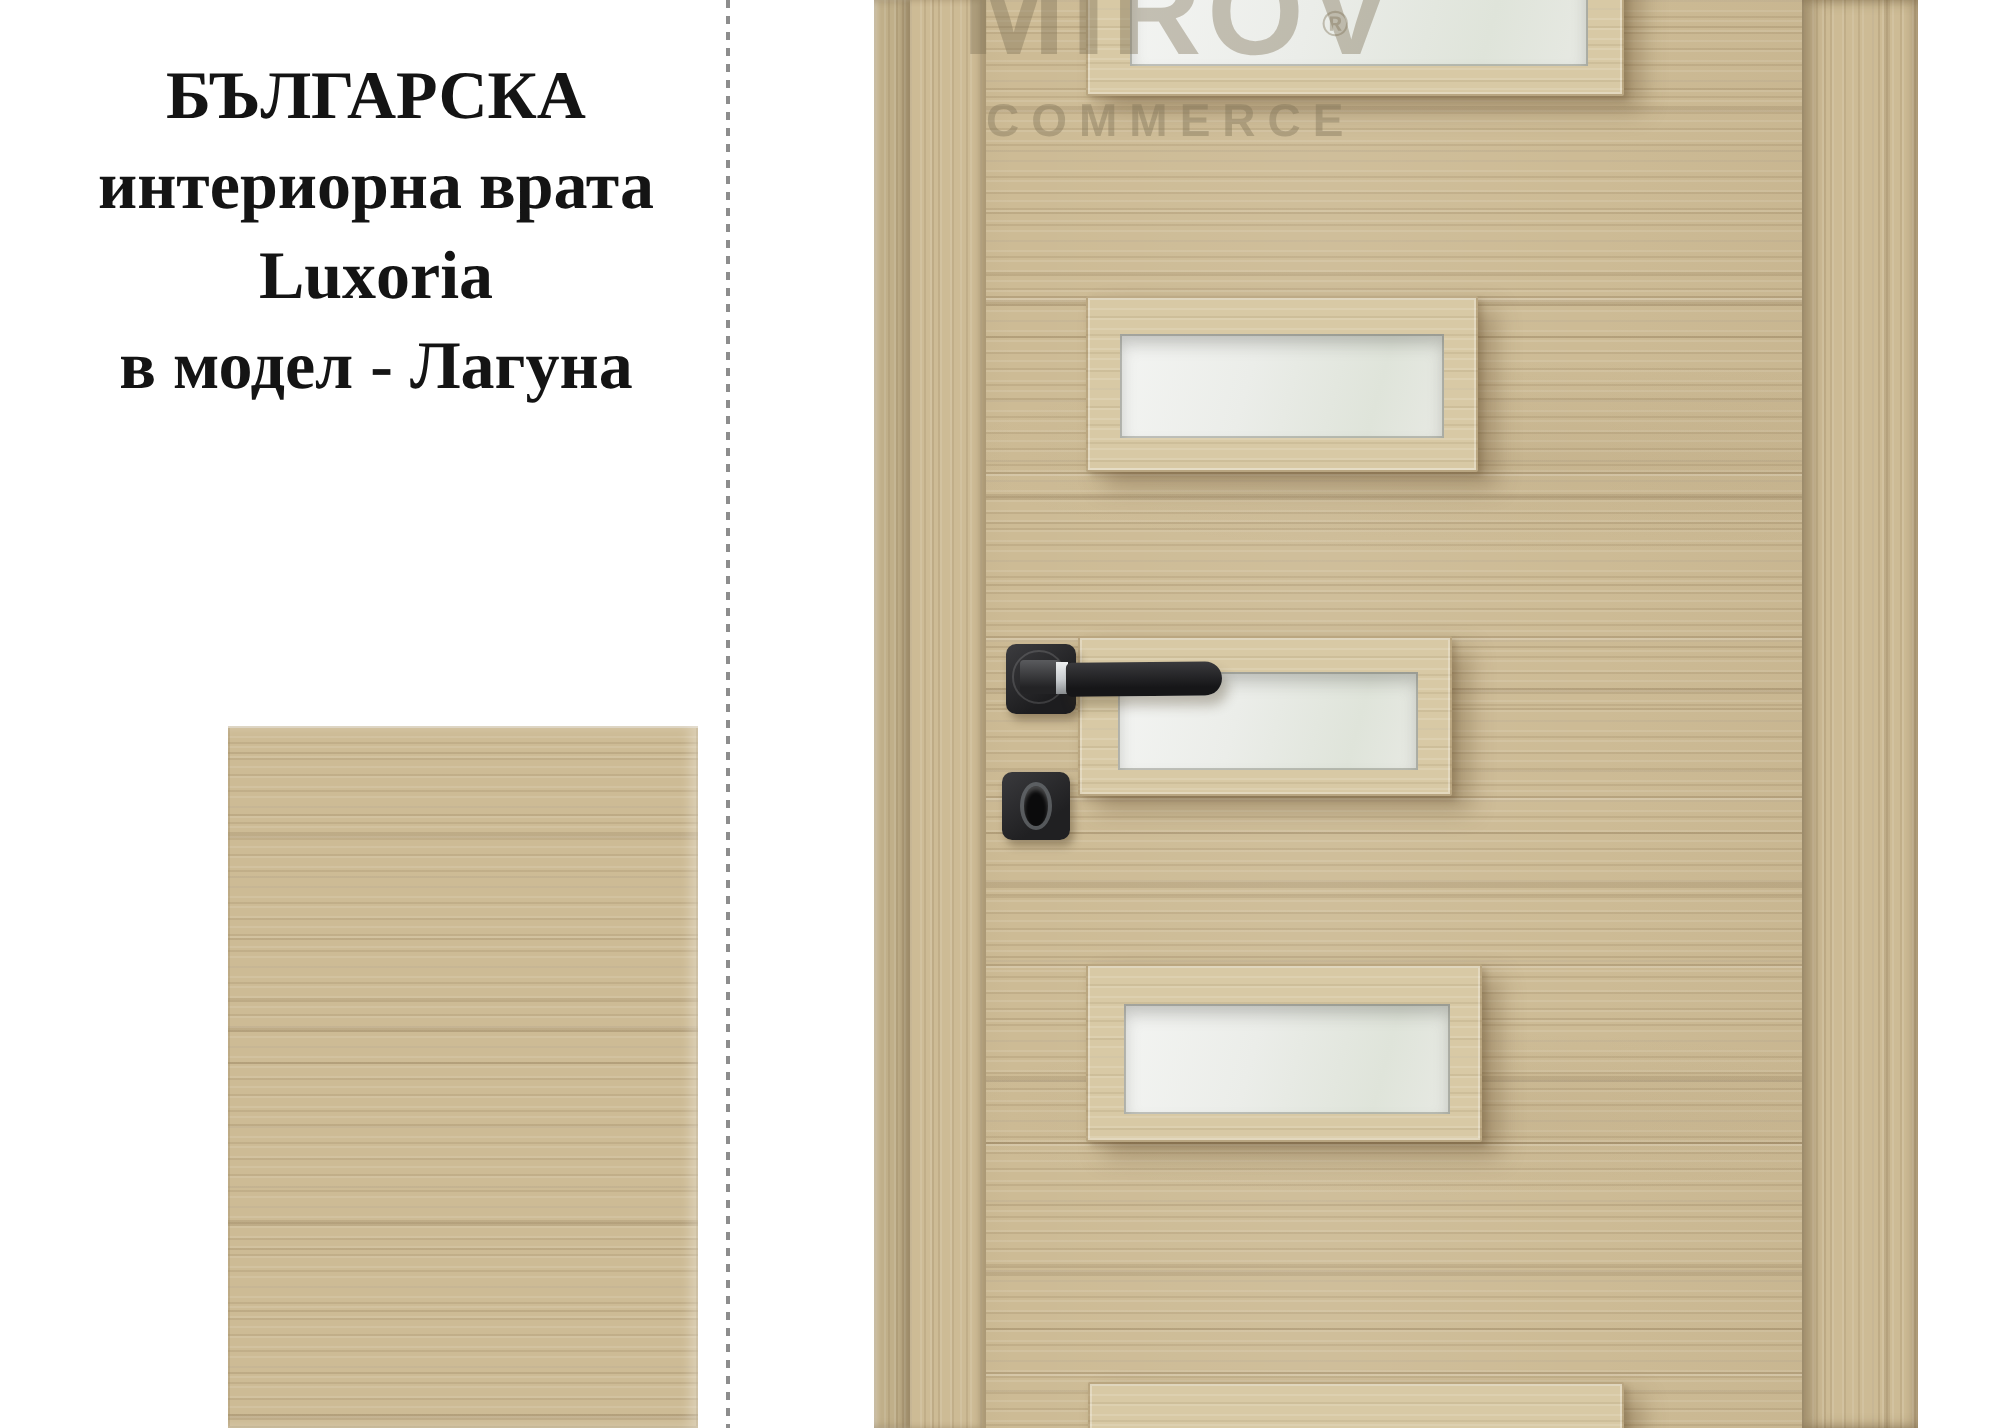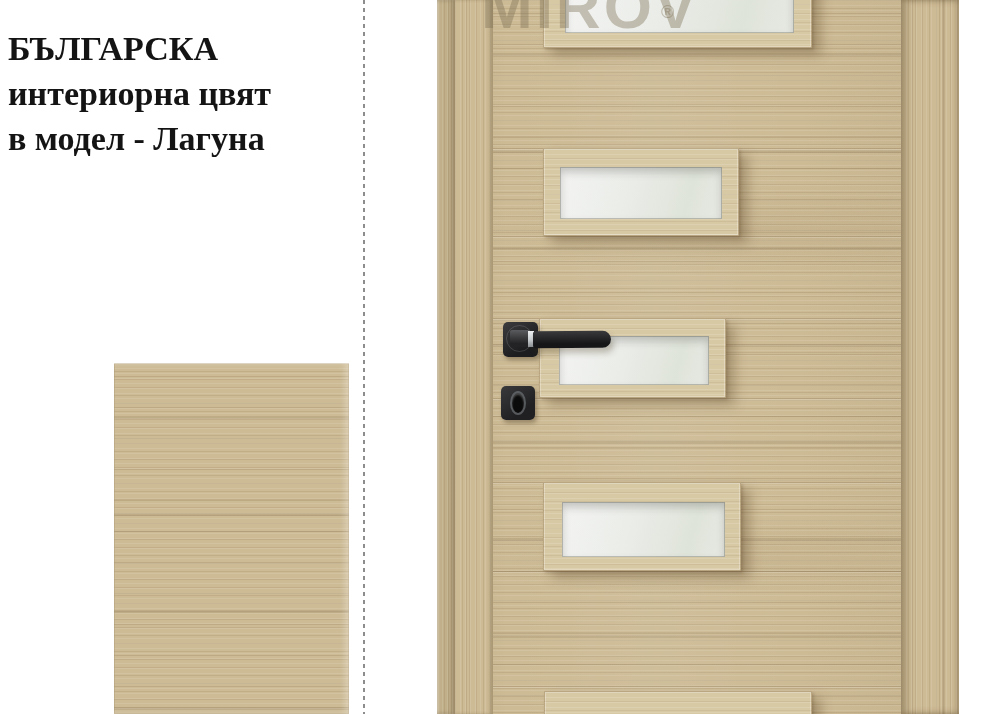--- a/index.html
+++ b/index.html
@@ -8,21 +8,21 @@
     --frame-wood:#d8c9a5; --edge-wood:#c0af89;
     --glass-light:#f3f4f2; --glass-dark:#dfe4da;
     --hardware-dark:#242427; --hardware-chrome:#c9cdd0;
     --watermark:rgba(125,112,85,0.40);
   }
   html,body{margin:0;padding:0;background:var(--background);}
   .canvas{position:relative;width:1000px;height:714px;background:var(--background);
           overflow:hidden;font-family:"Liberation Serif","DejaVu Serif",serif;}
 
   
-  .info{position:absolute;left:8px;top:26px;width:360px;text-align:left;
+  .info{position:absolute;left:8px;top:26px;width:360px;text-align:center;
         color:var(--text);font-weight:bold;font-size:34px;line-height:45px;}
   .info .info-line{white-space:nowrap;}
 
   
   .dash{position:absolute;top:0;width:2px;height:714px;
         background:repeating-linear-gradient(180deg,var(--divider) 0 4px,transparent 4px 8px);}
   .dash-left{left:363px;}
   .dash-right{left:946px;}
 
   
@@ -111,21 +111,22 @@
   .wm-reg{position:absolute;left:224px;top:2px;font-size:18px;}
   .wm-sub{position:absolute;left:56px;top:47px;font-size:23px;letter-spacing:6px;}
 </style>
 </head>
 <body>
 
 <div class="canvas">
 
   <div class="info">
     <div class="info-line">БЪЛГАРСКА</div>
-    <div class="info-line">интериорна цвят</div>
+    <div class="info-line">интериорна врата</div>
+    <div class="info-line">Luxoria</div>
     <div class="info-line">в модел - Лагуна</div>
   </div>
 
   <div class="dash dash-left"></div>
   <div class="dash dash-right"></div>
 
   <div class="swatch wood-h"></div>
 
   <div class="door wood-h">
     <div class="panel-shade"></div>
@@ -164,16 +165,17 @@
       <div class="collar"></div>
       <div class="lever"></div>
     </div>
     <div class="escutcheon">
       <div class="keyhole"></div>
     </div>
 
     <div class="wm">
       <span class="wm-brand">MIROV</span>
       <span class="wm-reg">®</span>
+      <span class="wm-sub">COMMERCE</span>
     </div>
   </div>
 
 </div>
 
 </body></html>

